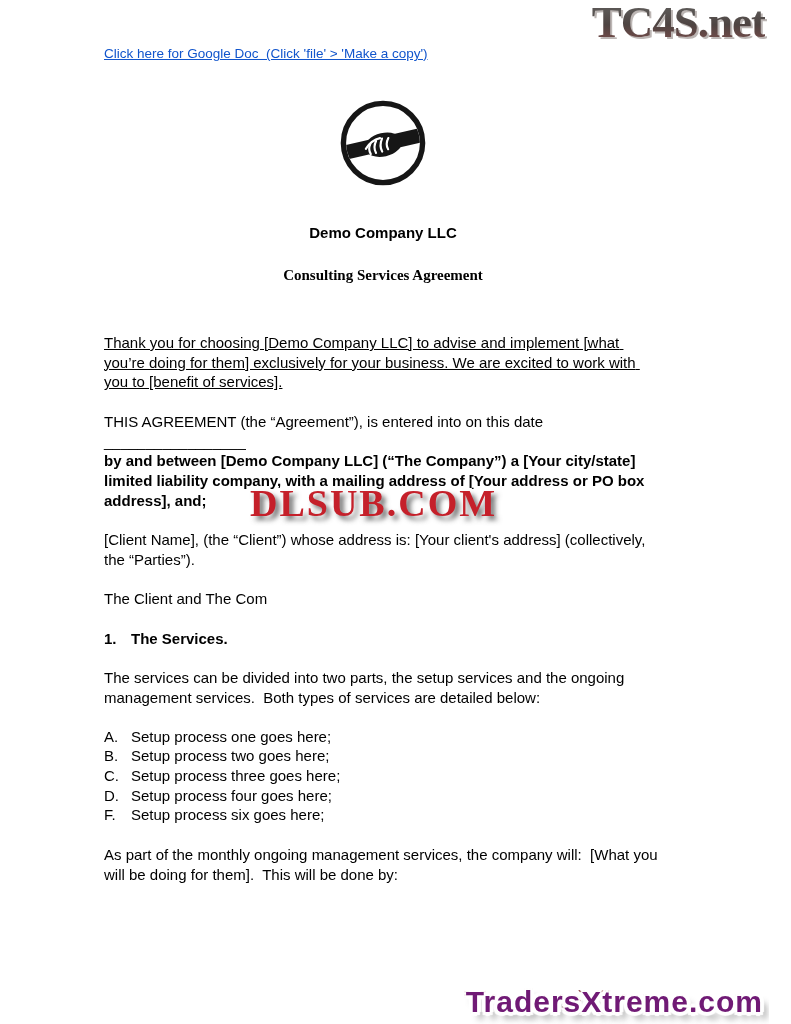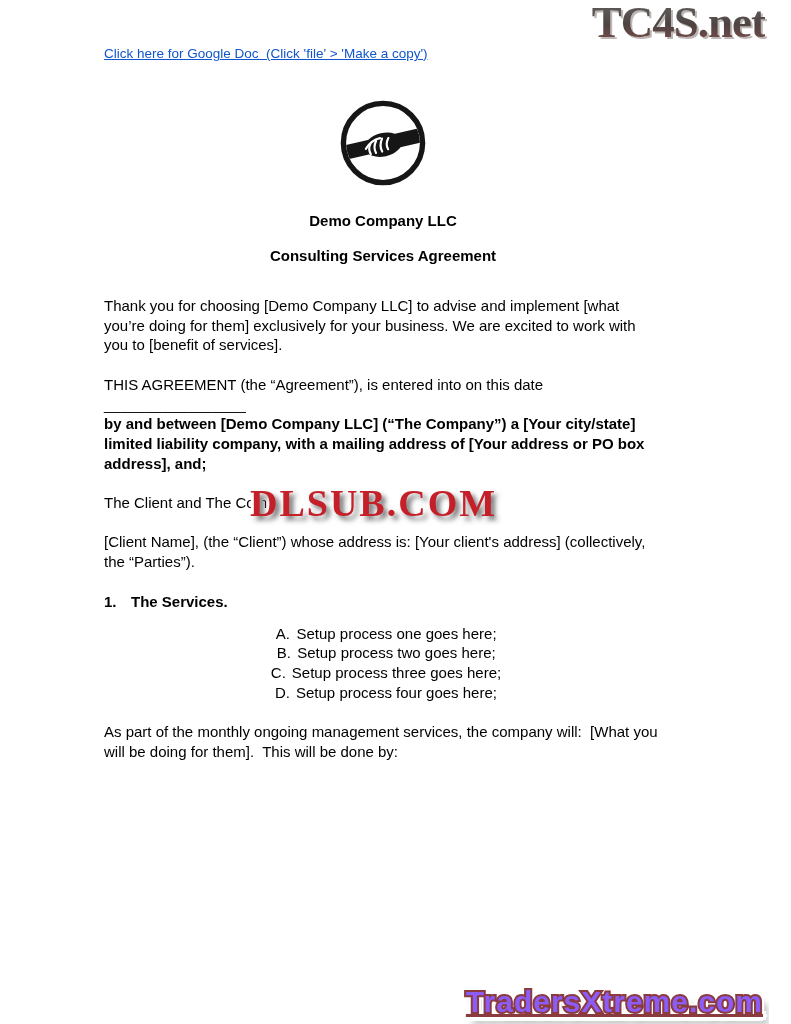--- a/index.html
+++ b/index.html
@@ -15,52 +15,51 @@
   .site-logo{
     position:absolute;top:0px;right:4px;
     font-family:"Liberation Serif",serif;font-weight:bold;font-size:45px;
     letter-spacing:-1px;line-height:1;
     background:linear-gradient(180deg,#5a5654 25%,#4e4442 55%,#6e4a48 85%,#7a5350 100%);
     -webkit-background-clip:text;background-clip:text;color:transparent;
     filter:drop-shadow(2px 2px 0px #bcb6b4);
   }
   .icon-wrap{text-align:center;margin-top:36px;height:90px;}
   .title{text-align:center;font-weight:bold;font-size:15px;line-height:17px;}
-  .title-company{margin-top:24px;}
-  .title-agreement{margin-top:18px;}
+  .title-company{margin-top:36px;}
+  .title-agreement{margin-top:26px;font-family:Liberation Serif, serif;}
   .para{
     font-size:15px;line-height:19.7px;margin:19.7px 0 0 0;
     white-space:pre-wrap;
   }
-  .mt2{margin-top:32px;}
+  .mt2{margin-top:49px;text-decoration:underline;}
   .block{display:block;font-weight:bold;}
   .blank{letter-spacing:0px;text-align:right;}
   .rel{position:relative;}
   .heading{margin-top:20px;font-weight:bold;font-size:15px;line-height:19.7px;}
   .numcol{display:inline-block;width:27px;}
-  .list{margin-top:12px;text-align:center;}
+  .list{margin-top:19px;}
   .li{font-size:15px;line-height:19.7px;}
   .wm-dlsub{
     position:absolute;left:250px;top:483px;
     font-family:"Liberation Serif",serif;font-weight:bold;font-size:38px;
     letter-spacing:2px;line-height:1.1;
     color:#c5202a;
     -webkit-text-stroke:6px #ffffff;paint-order:stroke fill;
     text-shadow:4px 4px 5px rgba(90,90,90,0.85);
   }
   .wm-traders{
     position:absolute;right:6px;bottom:6px;
     font-weight:bold;font-size:30px;letter-spacing:1px;line-height:1.1;
-    color:#8b5cf6;
+    color:#701a75;
     -webkit-text-stroke:4px #8b3a3e;paint-order:stroke fill;
     text-shadow:
       -4px 0 1px #ffffff,4px 0 1px #ffffff,0 -4px 1px #ffffff,0 4px 1px #ffffff,
       -3px -3px 1px #ffffff,3px -3px 1px #ffffff,-3px 3px 1px #ffffff,3px 3px 1px #ffffff,
       6px 7px 6px rgba(50,50,50,0.5);
-    text-decoration: underline;
   }
 </style>
 </head>
 <body>
 
 <div class="page">
 
   <div class="site-logo">TC4S.net</div>
 
   <div class="content">
@@ -87,33 +86,35 @@
       </svg>
     </div>
 
     <div class="title title-company">Demo Company LLC</div>
     <div class="title title-agreement">Consulting Services Agreement</div>
 
     <p class="para mt2">Thank you for choosing [Demo Company LLC] to advise and implement [what you’re doing for them] exclusively for your business. We are excited to work with you to [benefit of services].</p>
 
     <p class="para"><span>THIS AGREEMENT (the “Agreement”), is entered into on this date </span><span class="blank">_________________</span><span class="block">by and between [Demo Company LLC] (“The Company”) a [Your city/state] limited liability company, with a mailing address of [Your address or PO box address], and;</span></p>
 
+    <p class="para">[Client Name], (the “Client”) whose address is: [Your client's address] (collectively, the “Parties”).</p>
+
     <p class="para rel">The Client and The Com</p>
-
-    <p class="para">[Client Name], (the “Client”) whose address is: [Your client's address] (collectively, the “Parties”).</p>
 
     <div class="heading"><span class="numcol">1.</span><span>The Services.</span></div>
 
+    <p class="para">The services can be divided into two parts, the setup services and the ongoing management services.  Both types of services are detailed below:</p>
 
 
     <div class="list">
       <div class="li"><span class="numcol">A.</span><span>Setup process one goes here;</span></div>
       <div class="li"><span class="numcol">B.</span><span>Setup process two goes here;</span></div>
       <div class="li"><span class="numcol">C.</span><span>Setup process three goes here;</span></div>
       <div class="li"><span class="numcol">D.</span><span>Setup process four goes here;</span></div>
+      <div class="li"><span class="numcol">F.</span><span>Setup process six goes here;</span></div>
     </div>
 
     <p class="para">As part of the monthly ongoing management services, the company will:  [What you will be doing for them].  This will be done by:</p>
 
   </div>
 
   <div class="wm-dlsub">DLSUB.COM</div>
   <div class="wm-traders">TradersXtreme.com</div>
 
 </div>

